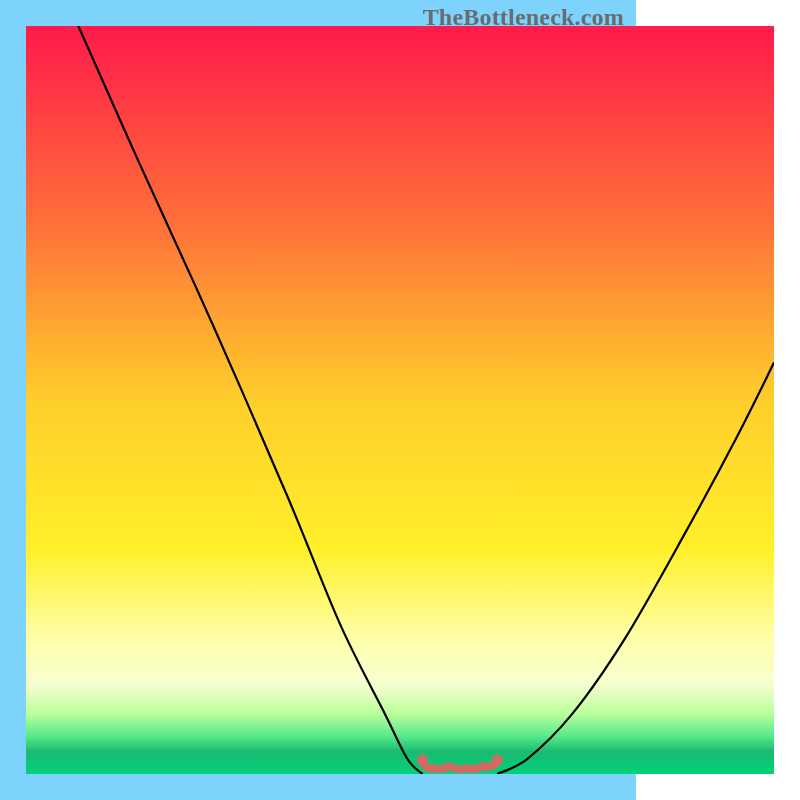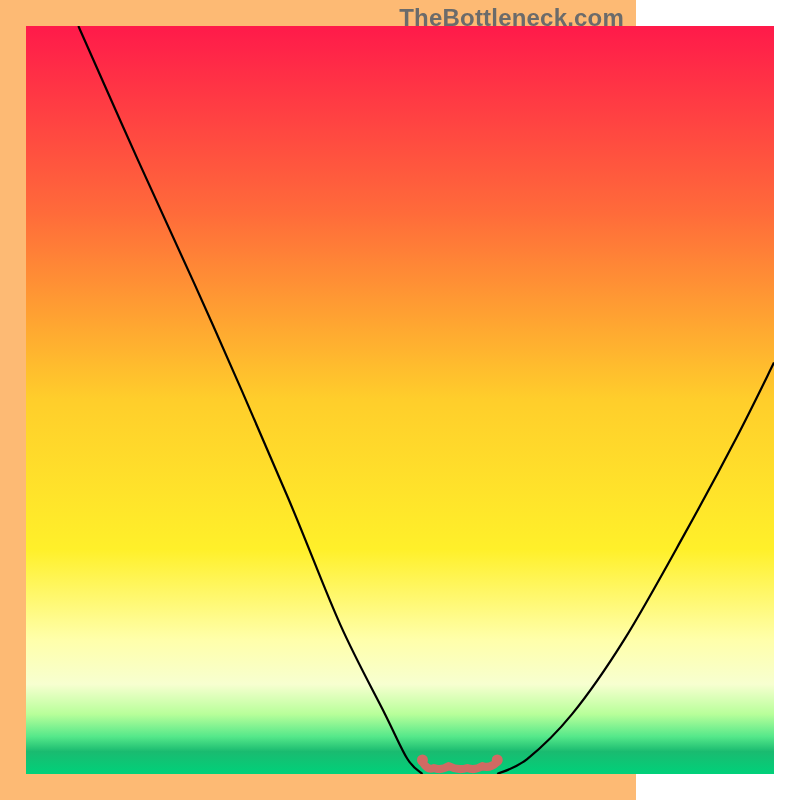--- a/index.html
+++ b/index.html
@@ -7,21 +7,22 @@
     padding: 0;
     width: 800px;
     height: 800px;
     overflow: hidden;
     font-family: Arial, Helvetica, sans-serif;
   }
   .frame {
     position: relative;
     width: 636px;
     height: 800px;
-    background: #fdba74;
+    background: #7dd3fc;
+    font-family: Liberation Serif, serif;
   }
   .plot {
     position: absolute;
     left: 26px;
     top: 26px;
     width: 748px;
     height: 748px;
     overflow: hidden;
   }
   .watermark {

